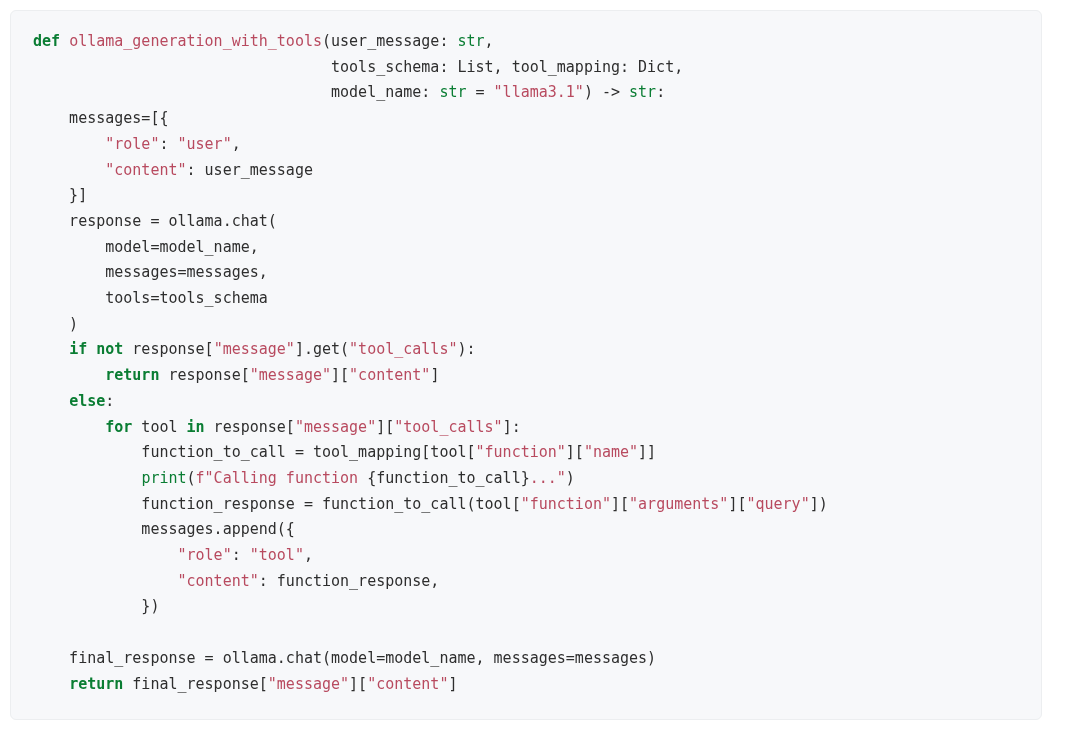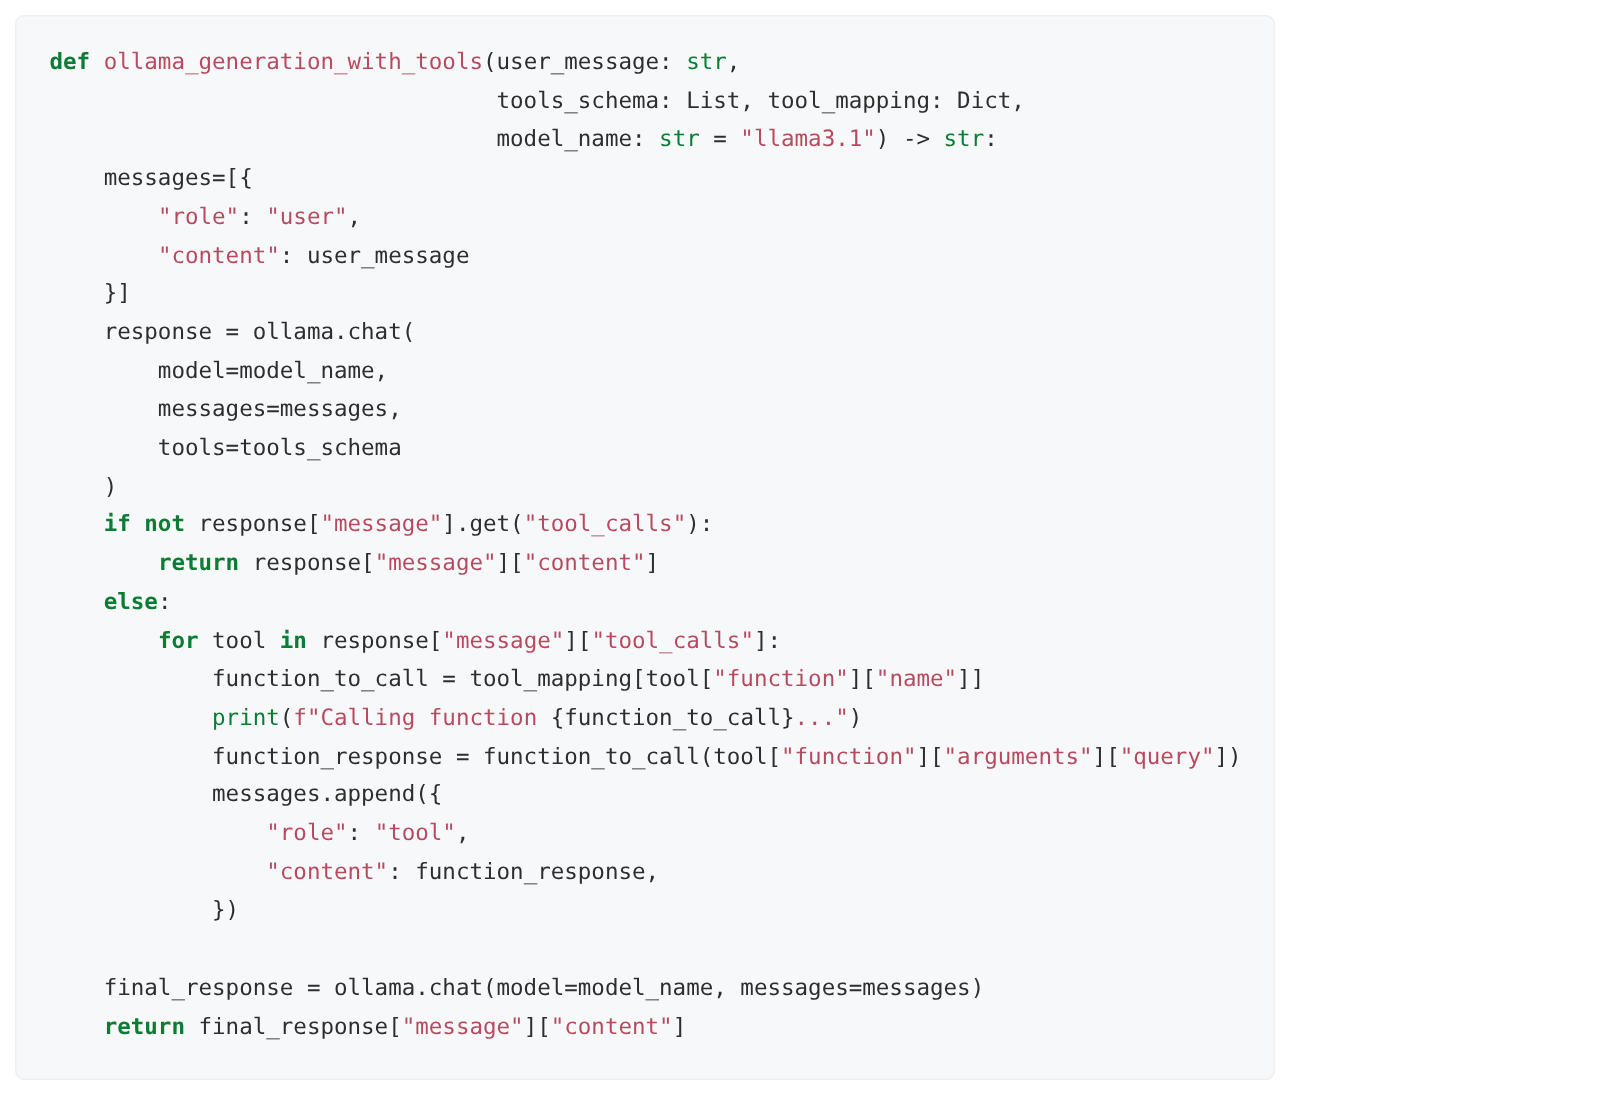--- a/index.html
+++ b/index.html
@@ -8,21 +8,21 @@
     background: #ffffff;
     font-family: "SFMono-Regular", Consolas, "Liberation Mono", Menlo, monospace;
   }
   .code-block {
     margin: 10px;
     background: #f7f8fa;
     border: 1px solid #eceef0;
     border-radius: 6px;
     padding: 18px 22px;
     box-sizing: border-box;
-    width: 840px;
+    width: 1032px;
     min-height: 710px;
     font-size: 15px;
     line-height: 25.7px;
     color: #2e2e2e;
     white-space: pre;
     overflow: hidden;
   }
   .kw { color: #0a7d33; font-weight: 600; }   
   .fn { color: #b84a5f; }                     
   .bi { color: #0a7d33; }                     

